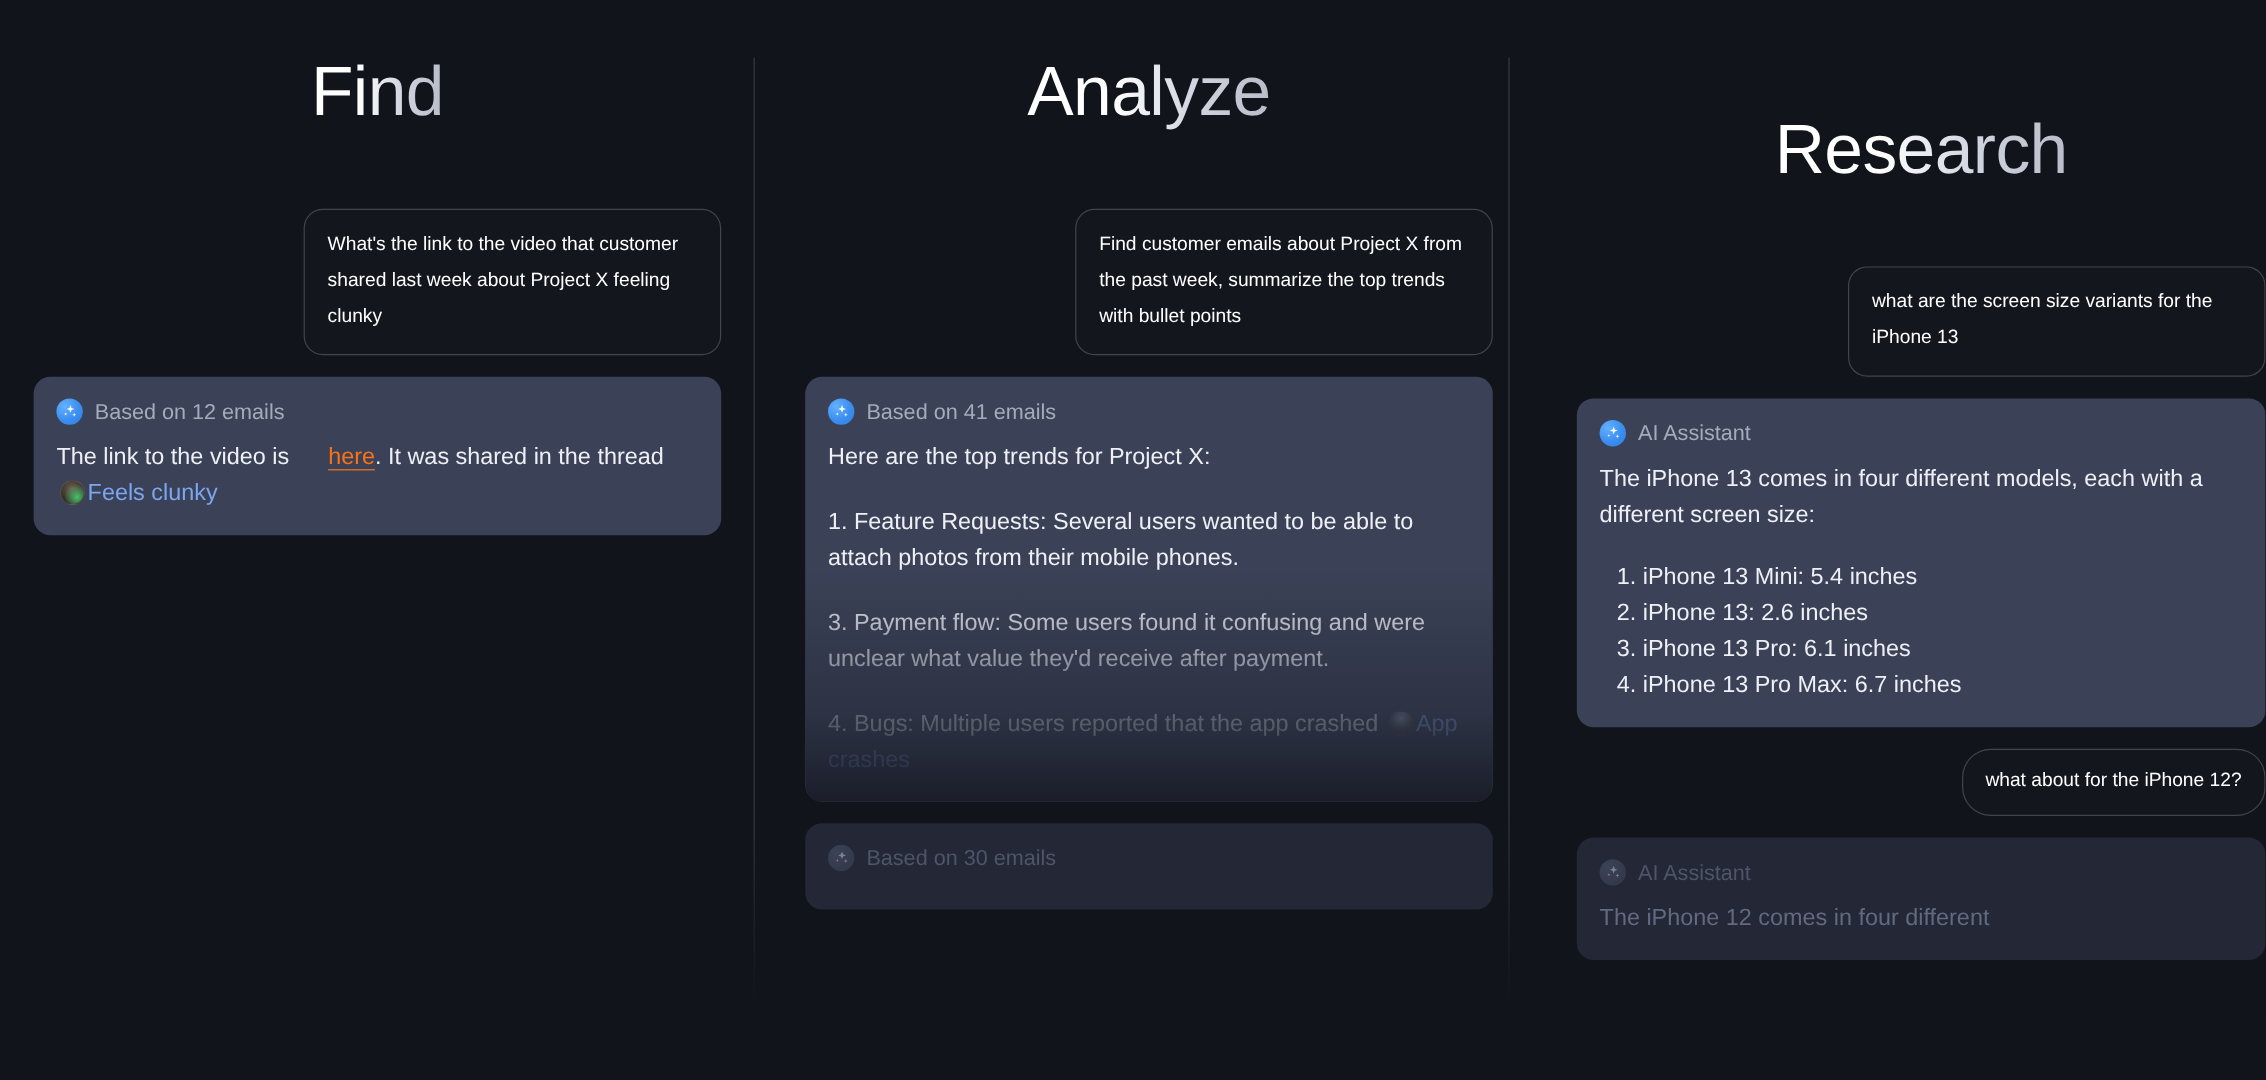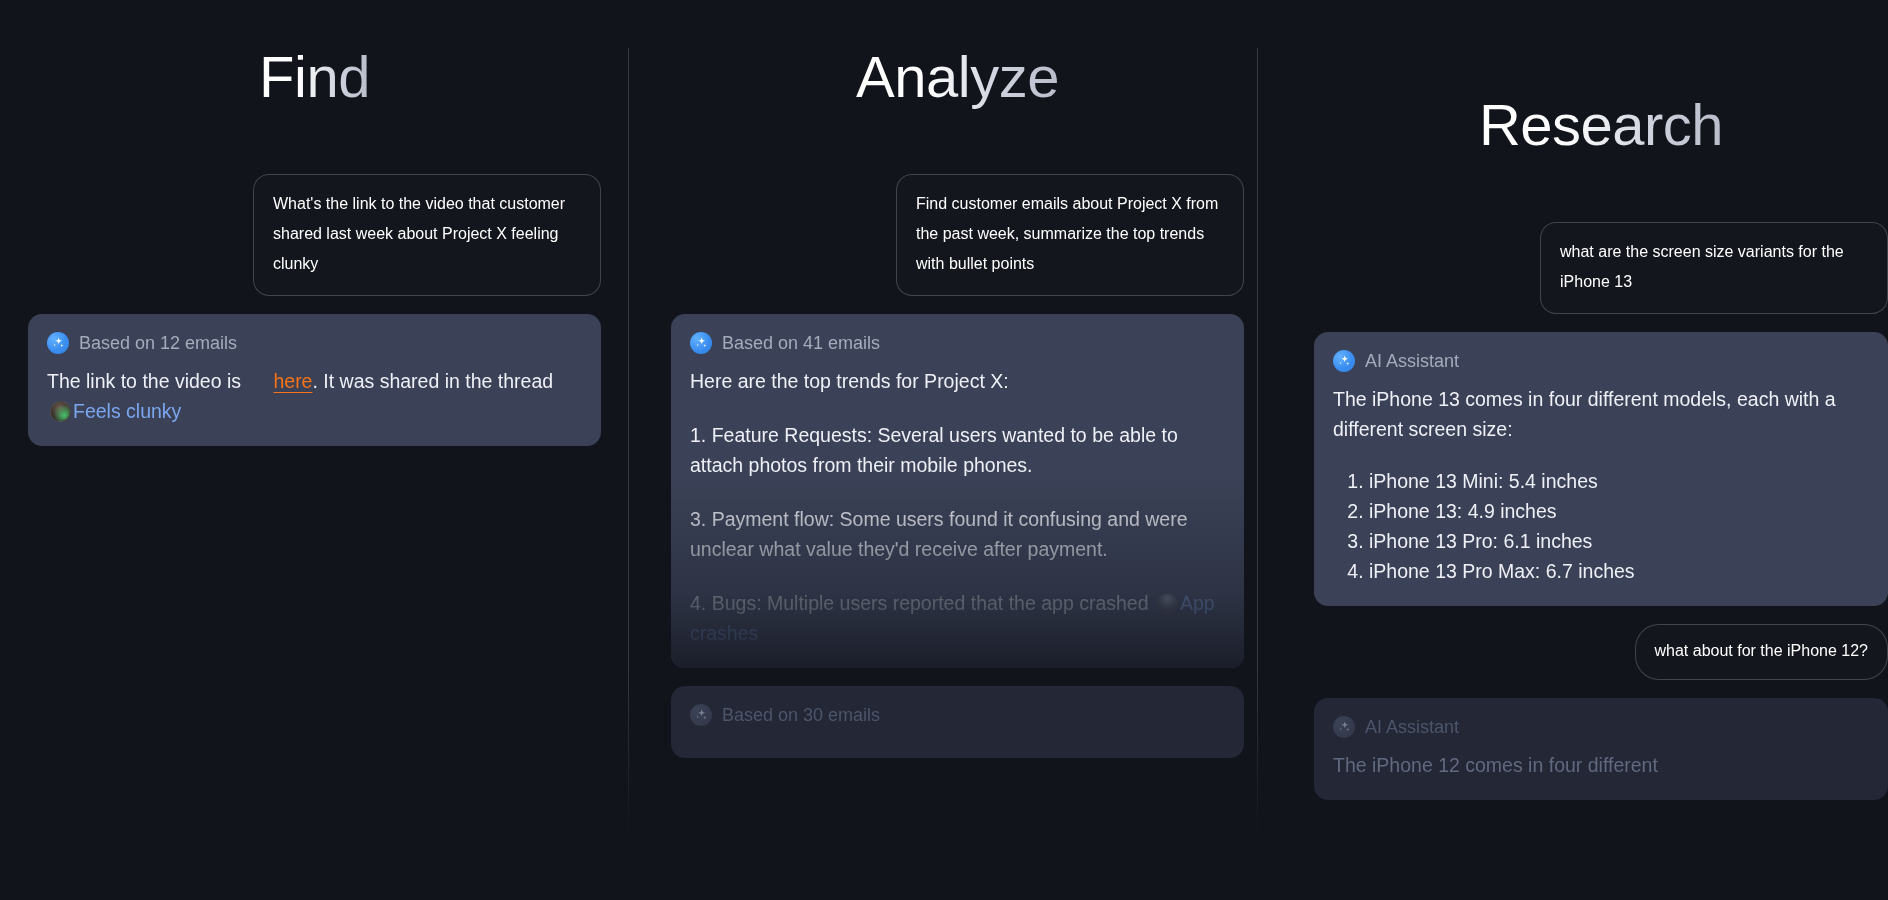--- a/index.html
+++ b/index.html
@@ -277,21 +277,21 @@
               <path fill="#ffffff" d="M13.2 2.6l1.5 4.1 4.1 1.5-4.1 1.5-1.5 4.1-1.5-4.1-4.1-1.5 4.1-1.5z"></path>
               <path fill="#ffffff" d="M18.6 13.6l.75 2.05 2.05.75-2.05.75-.75 2.05-.75-2.05-2.05-.75 2.05-.75z"></path>
               <path fill="#ffffff" d="M6.4 13.2l.6 1.6 1.6.6-1.6.6-.6 1.6-.6-1.6-1.6-.6 1.6-.6z"></path>
             </svg>
           </span>
           <span class="ai-head-label">AI Assistant</span>
         </div>
         <div class="p">The iPhone 13 comes in four different models, each with a different screen size:</div>
         <ol class="num">
           <li>iPhone 13 Mini: 5.4 inches</li>
-          <li>iPhone 13: 4.9 inches</li>
+          <li>iPhone 13: 2.6 inches</li>
           <li>iPhone 13 Pro: 6.1 inches</li>
           <li>iPhone 13 Pro Max: 6.7 inches</li>
         </ol>
       </div>
 
       <div class="bubble-user pill">what about for the iPhone 12?</div>
 
       <div class="bubble-ai dim">
         <div class="ai-head">
           <span class="spark">

